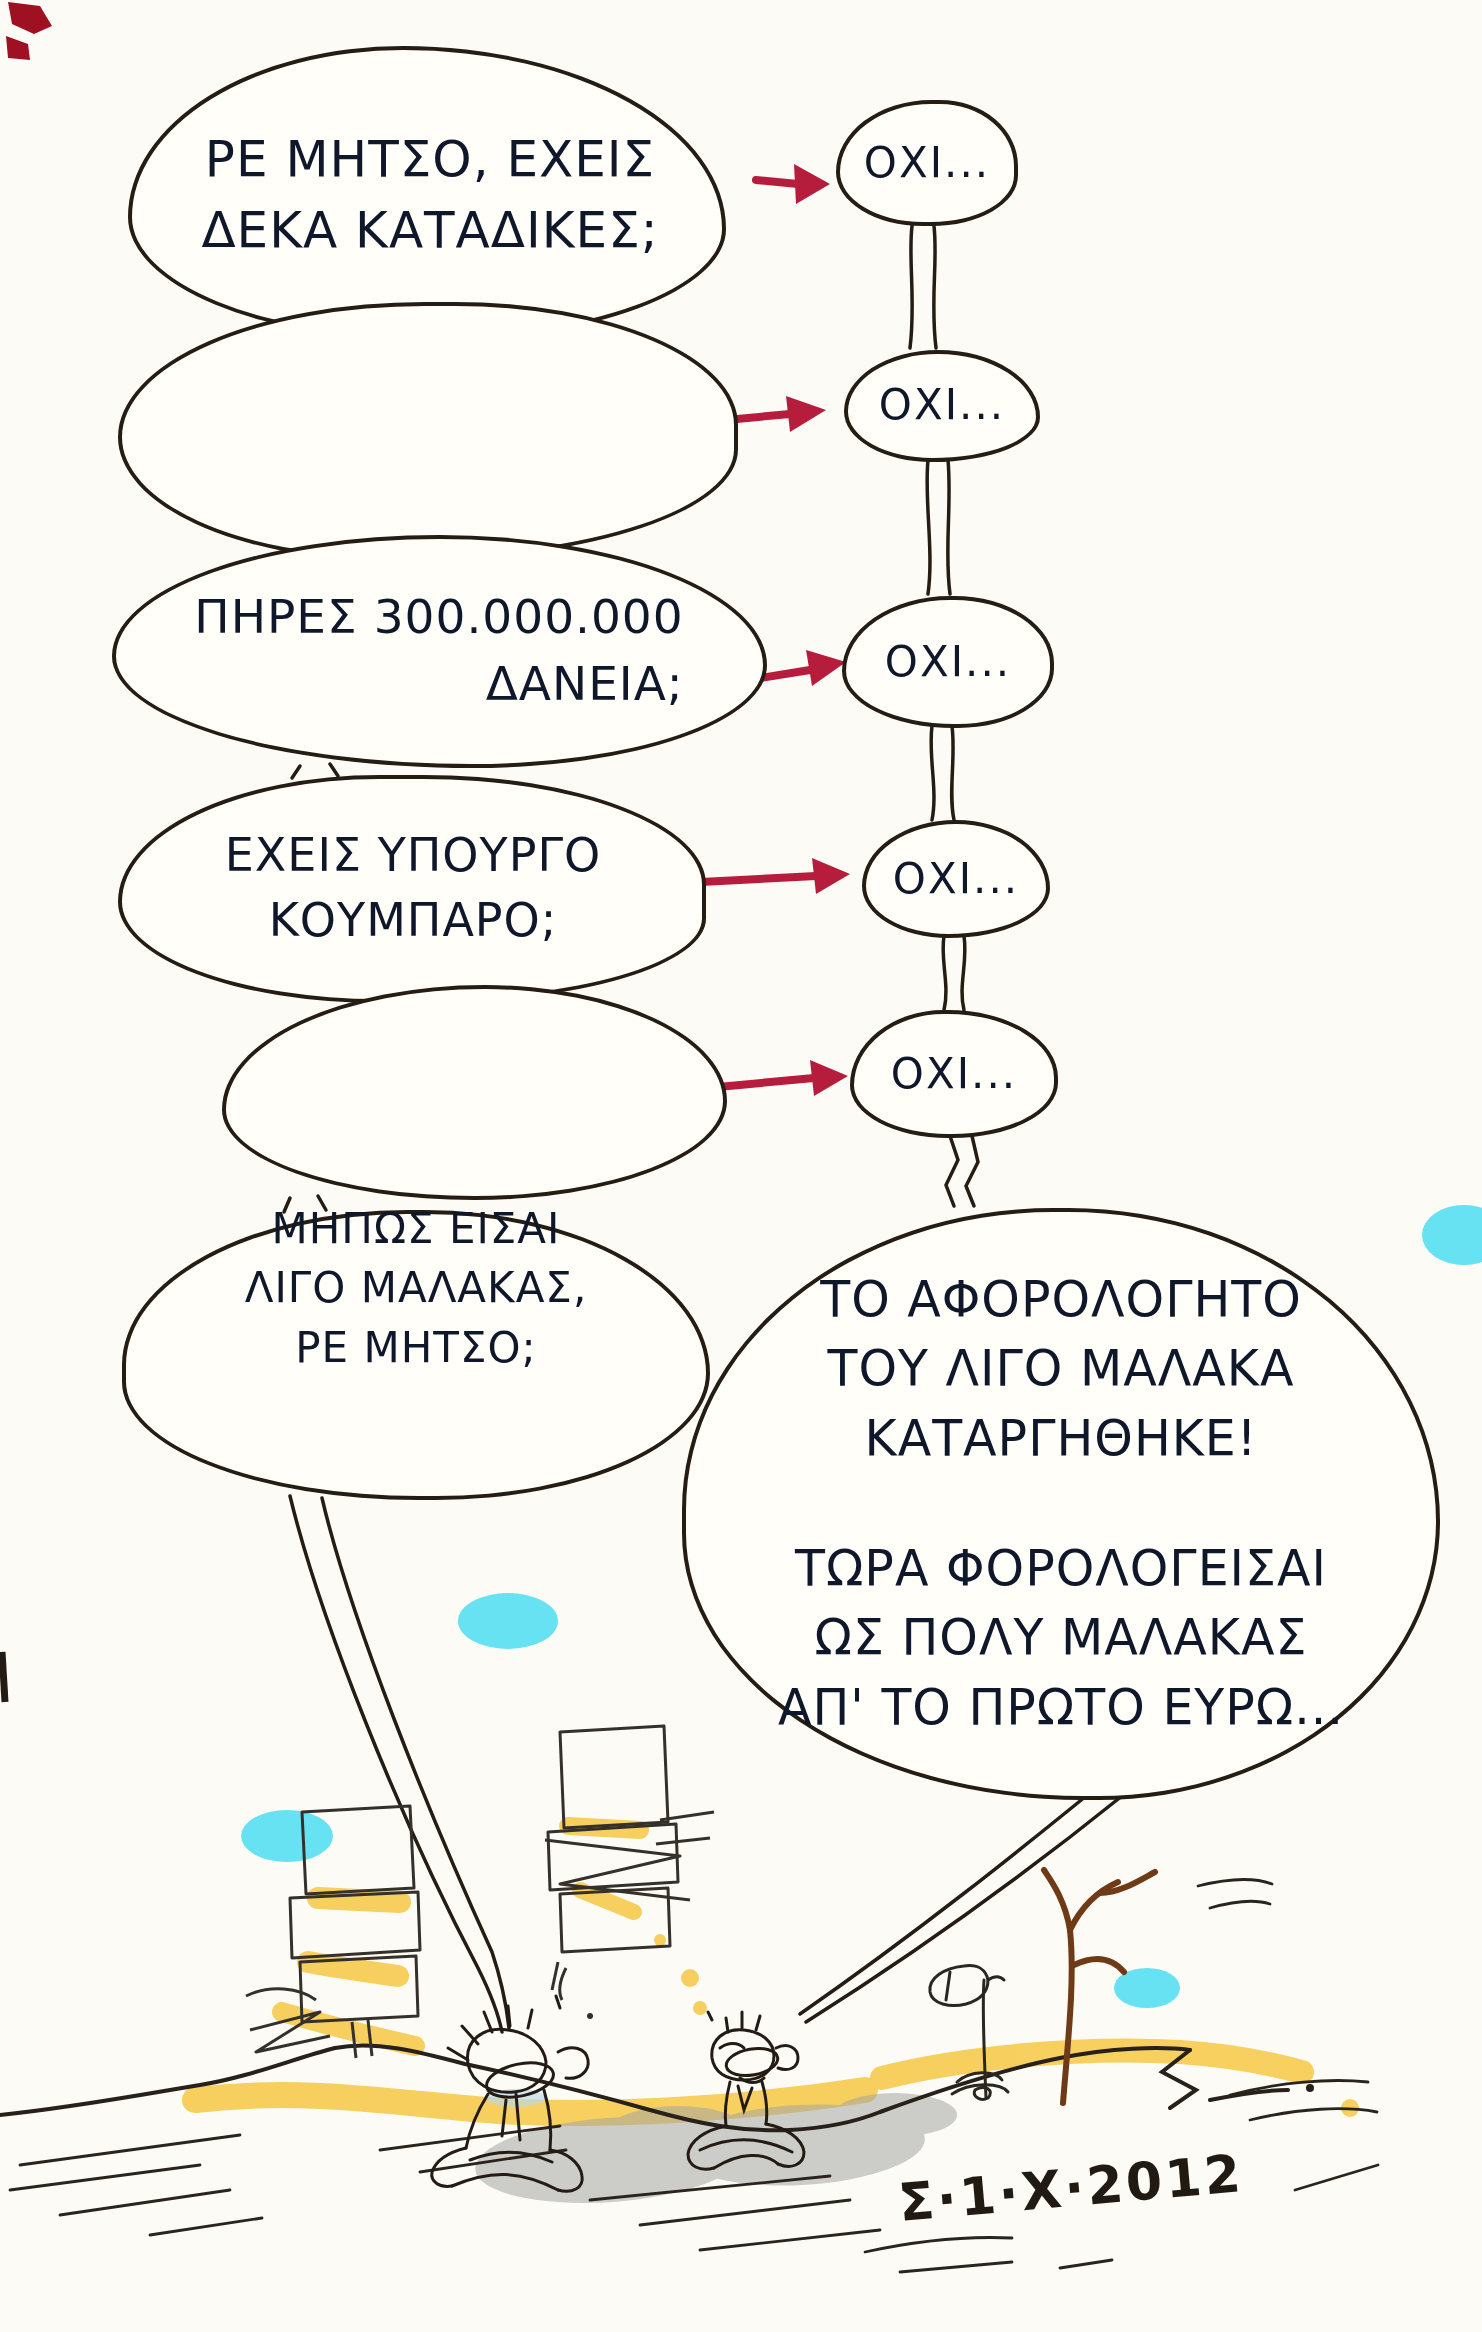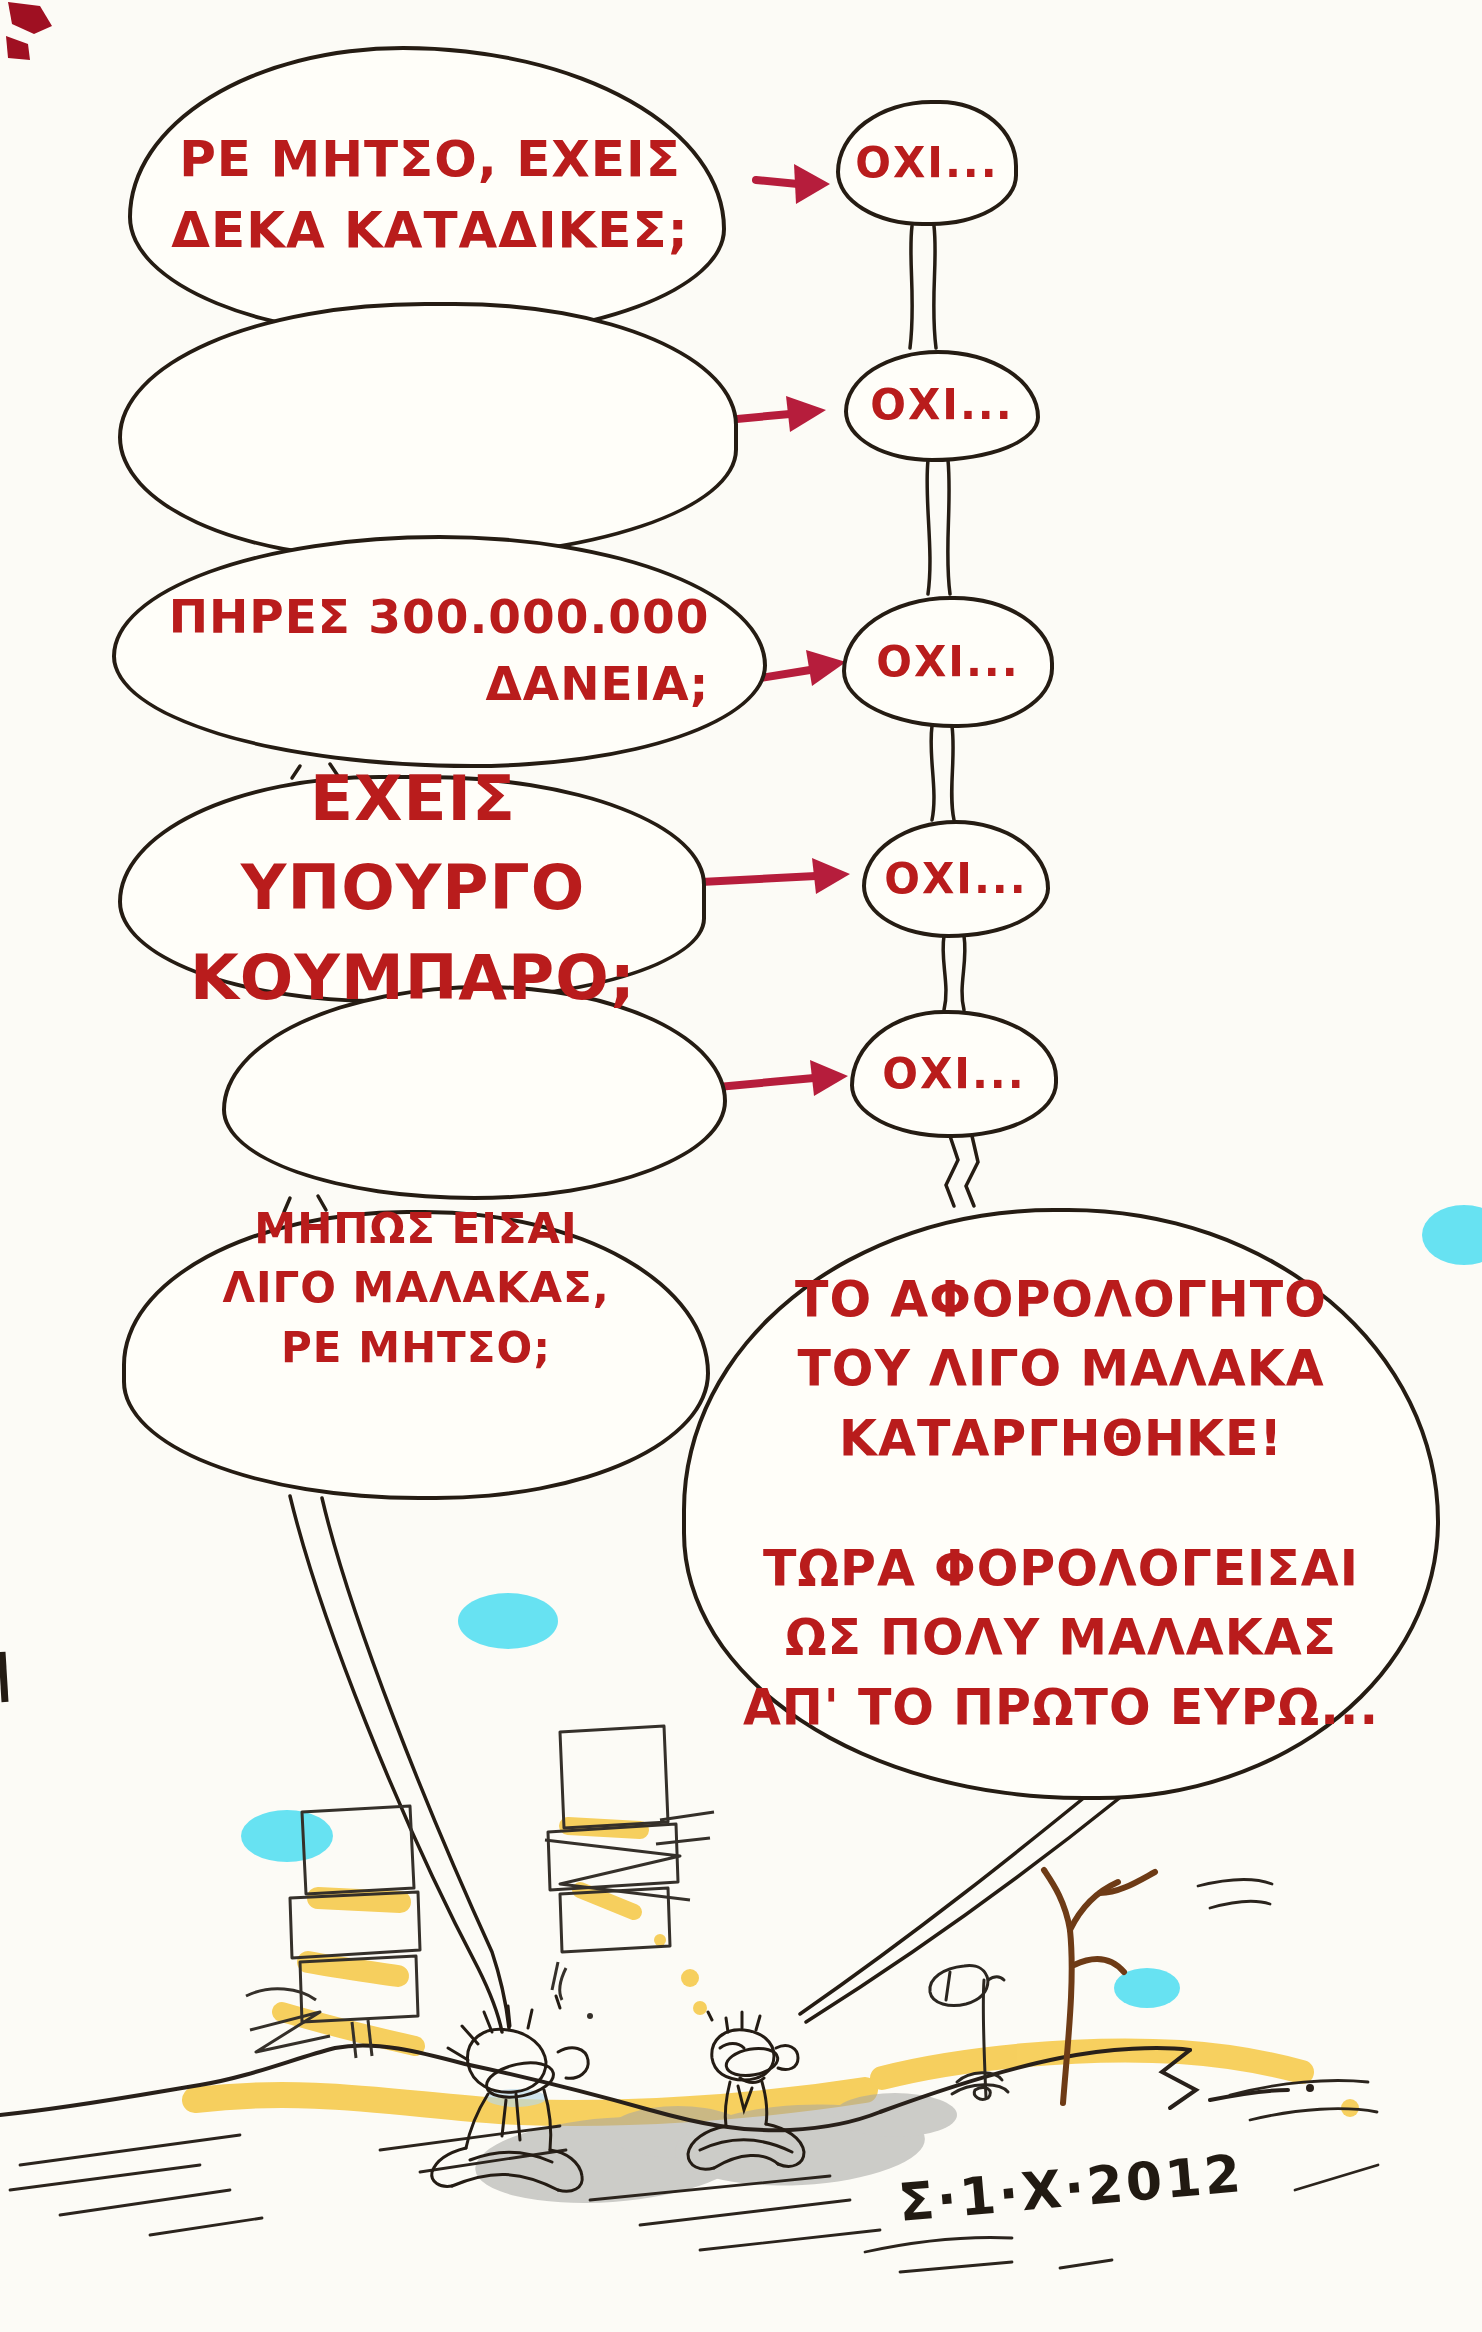--- a/index.html
+++ b/index.html
@@ -17,21 +17,21 @@
   .b5{border-radius:52% 48% 50% 50%/58% 54% 46% 42%;}
   .b6{border-radius:50% 50% 48% 52%/55% 58% 45% 42%;}
   .b7{border-radius:50% 50% 46% 54%/52% 54% 48% 46%;}
   .o1{border-radius:55% 45% 50% 50%/60% 55% 42% 45%;}
   .o2{border-radius:48% 52% 55% 45%/55% 60% 40% 45%;}
   .o3{border-radius:52% 48% 46% 54%/58% 52% 46% 44%;}
   .o4{border-radius:50% 50% 54% 46%/56% 58% 42% 44%;}
   .o5{border-radius:46% 54% 52% 48%/60% 54% 44% 42%;}
   .btext{
     position:absolute;display:flex;align-items:center;justify-content:center;
-    text-align:center;white-space:pre-line;font-weight:bold;color:#b91c1c;
+    text-align:center;white-space:pre-line;font-weight:normal;color:#0f172a;
     letter-spacing:1px;line-height:1.42;
   }
   .sig{
     position:absolute;font-weight:600;color:#211a12;font-size:52px;
     letter-spacing:3px;transform:rotate(-5deg);white-space:nowrap;
   }
 </style>
 </head>
 <body>
 
@@ -253,21 +253,21 @@
   <div class="bubble o3" style="left:842px;top:596px;width:212px;height:132px;"></div>
   <div class="bubble o4" style="left:862px;top:820px;width:188px;height:118px;"></div>
   <div class="bubble o5" style="left:850px;top:1010px;width:208px;height:128px;"></div>
 
   <div class="bubble b7" style="left:682px;top:1208px;width:758px;height:592px;"></div>
 
   <div class="btext" style="left:150px;top:62px;width:560px;height:266px;font-size:50px;">ΡΕ ΜΗΤΣΟ, ΕΧΕΙΣ
 ΔΕΚΑ ΚΑΤΑΔΙΚΕΣ;</div>
   <div class="btext" style="left:134px;top:548px;width:610px;height:206px;font-size:47px;text-align:right;">ΠΗΡΕΣ 300.000.000
 ΔΑΝΕΙΑ;</div>
-  <div class="btext" style="left:140px;top:788px;width:546px;height:200px;font-size:63px;">ΕΧΕΙΣ ΥΠΟΥΡΓΟ
+  <div class="btext" style="left:140px;top:788px;width:546px;height:200px;font-size:46px;">ΕΧΕΙΣ ΥΠΟΥΡΓΟ
 ΚΟΥΜΠΑΡΟ;</div>
   <div class="btext" style="left:146px;top:1156px;width:540px;height:264px;font-size:42px;">ΜΗΠΩΣ ΕΙΣΑΙ
 ΛΙΓΟ ΜΑΛΑΚΑΣ,
 ΡΕ ΜΗΤΣΟ;</div>
 
   <div class="btext" style="left:840px;top:104px;width:174px;height:118px;font-size:42px;letter-spacing:2px;">ΟΧΙ...</div>
   <div class="btext" style="left:848px;top:352px;width:188px;height:106px;font-size:42px;letter-spacing:2px;">ΟΧΙ...</div>
   <div class="btext" style="left:846px;top:600px;width:204px;height:124px;font-size:42px;letter-spacing:2px;">ΟΧΙ...</div>
   <div class="btext" style="left:866px;top:824px;width:180px;height:110px;font-size:42px;letter-spacing:2px;">ΟΧΙ...</div>
   <div class="btext" style="left:854px;top:1014px;width:200px;height:120px;font-size:42px;letter-spacing:2px;">ΟΧΙ...</div>

